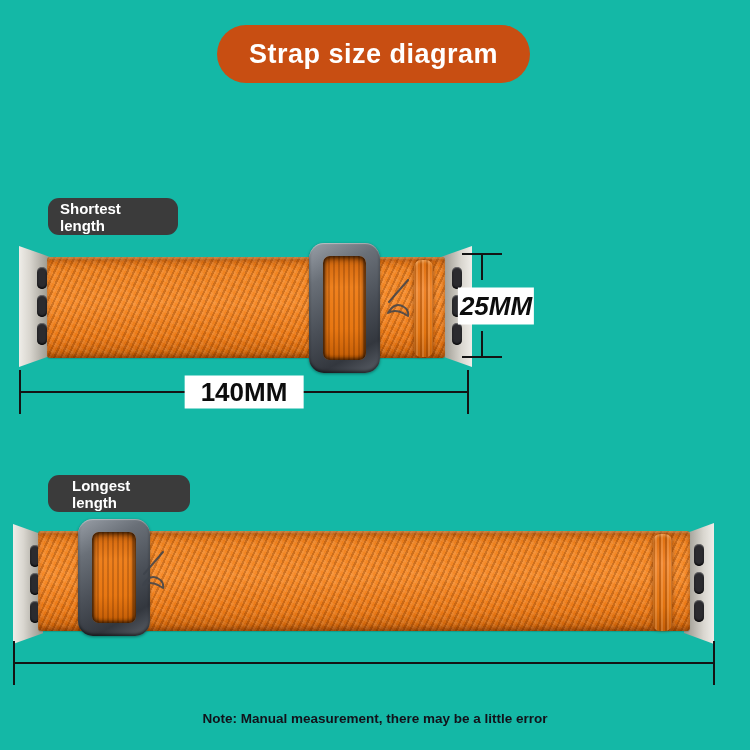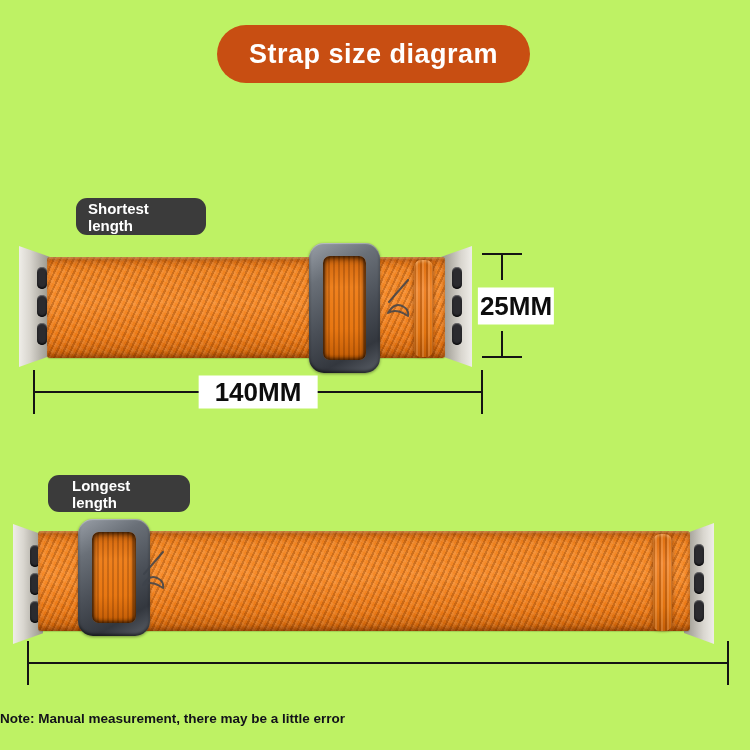--- a/index.html
+++ b/index.html
@@ -1,28 +1,28 @@
 <!DOCTYPE html>
 <html><head>
 <meta charset="utf-8">
 <style>
   html,body{margin:0;padding:0;background:#ffffff;}
-  .page{position:relative;width:750px;height:750px;background:#bef264;overflow:hidden;
+  .page{position:relative;width:750px;height:750px;background:#14b8a6;overflow:hidden;
         font-family:"Liberation Sans", sans-serif;}
 
   
   .title-pill{position:absolute;left:217px;top:25px;width:313px;height:58px;
     background:#c84e12;border-radius:29px;display:flex;align-items:center;justify-content:center;
     color:#fff;font-size:27px;font-weight:bold;letter-spacing:.5px;}
 
   
   .tag-pill{position:absolute;height:37px;background:#3b3b3b;border-radius:11px;
     display:flex;align-items:center;justify-content:center;padding:0 12px;
     color:#fff;font-size:15px;font-weight:bold;}
-  .tag1{left:48px;top:198px;width:106px;margin-left:28px;}
+  .tag1{left:48px;top:198px;width:106px;}
   .tag2{left:48px;top:475px;width:106px;padding-left:24px;}
 
   
   .band{position:absolute;border-radius:3px;z-index:2;
     background:
       repeating-linear-gradient(115deg, rgba(60,20,0,.20) 0 2px, rgba(255,255,255,.07) 2px 4px, rgba(0,0,0,0) 4px 6px),
       repeating-linear-gradient(25deg, rgba(255,255,255,.05) 0 3px, rgba(0,0,0,0) 3px 7px),
       linear-gradient(180deg,#d96a0c 0%,#f0831f 14%,#f68a28 45%,#ea7814 80%,#c55e06 100%);
     box-shadow: inset 0 2px 2px rgba(255,220,170,.35), inset 0 -3px 4px rgba(100,40,0,.45),
                 inset 0 5px 6px -3px rgba(90,35,0,.5), 0 1px 1px rgba(0,0,0,.15);}
@@ -66,38 +66,38 @@
   .fd1{left:414px;top:260px;height:97px;}
   .fd2{left:653px;top:534px;height:97px;}
 
   
   .logo{position:absolute;z-index:5;opacity:.85;}
   .lg1{left:384px;top:277px;}
   .lg2{left:139px;top:549px;}
   .logo svg{display:block;}
 
   
-  .dimh{position:absolute;z-index:6;margin-left:14px;}
+  .dimh{position:absolute;z-index:6;}
   .dimh .dline{position:absolute;left:0;right:0;top:21px;height:2px;background:#141414;}
   .dimh .tick{position:absolute;top:0;width:2px;height:44px;background:#141414;}
   .dimh .tick.l{left:0;} .dimh .tick.r{right:0;}
   .dlabel{position:absolute;top:50%;left:50%;transform:translate(-50%,-50%);
     background:#ffffff;padding:1px 16px;font-size:26px;font-weight:bold;color:#0d0d0d;white-space:nowrap;}
   .dim140{left:19px;top:370px;width:450px;height:44px;}
   .dim220{left:13px;top:641px;width:702px;height:44px;}
 
-  .dimv{position:absolute;z-index:6;left:480px;top:253px;width:72px;height:105px;}
+  .dimv{position:absolute;z-index:6;left:460px;top:253px;width:72px;height:105px;font-style:italic;}
   .dimv .cap{position:absolute;left:2px;width:40px;height:2px;background:#141414;}
   .dimv .cap.t{top:0;} .dimv .cap.b{bottom:0;}
   .dimv .vtick{position:absolute;left:21px;width:2px;height:25px;background:#141414;}
   .dimv .vtick.t{top:2px;} .dimv .vtick.b{bottom:2px;}
   .dimv .dlabel{padding:3px 2px;}
 
   
-  .note{position:absolute;left:0;right:0;top:711px;text-align:left;
+  .note{position:absolute;left:0;right:0;top:711px;text-align:center;
     font-size:13.5px;font-weight:bold;color:#12121a;}
 </style>
 </head>
 <body>
 
 <div class="page">
 
   <div class="title-pill">Strap size diagram</div>
 
   <div class="tag-pill tag1">Shortest length</div>

